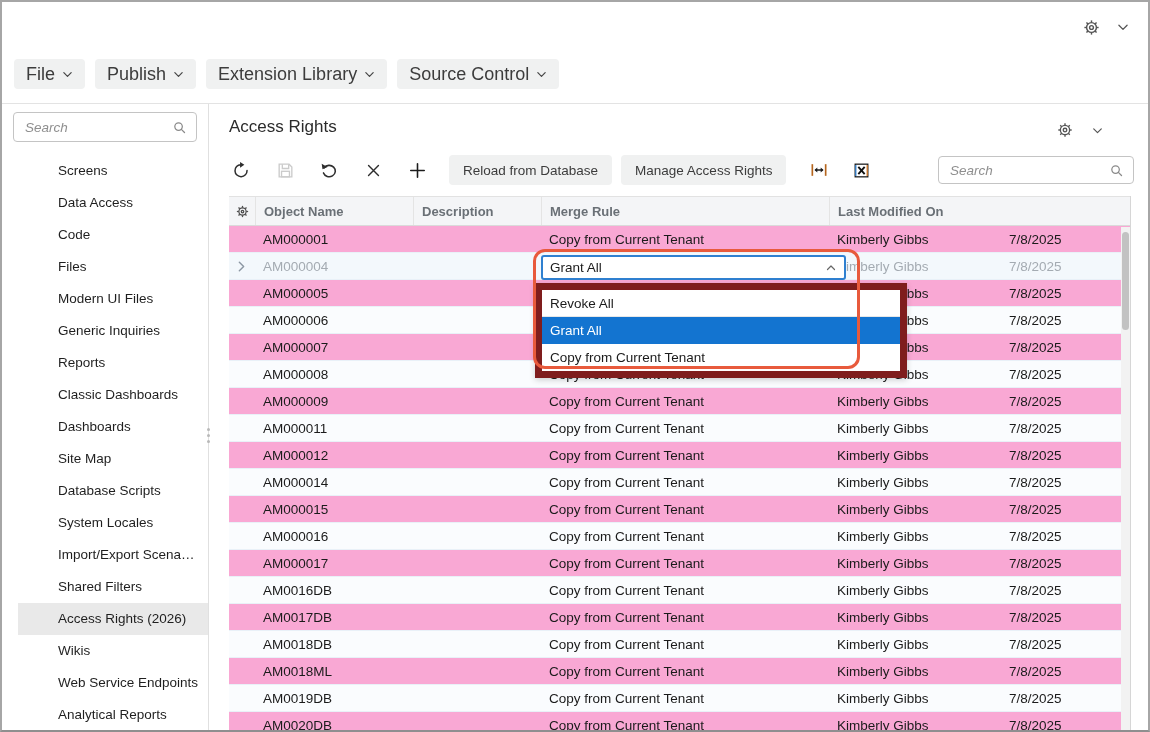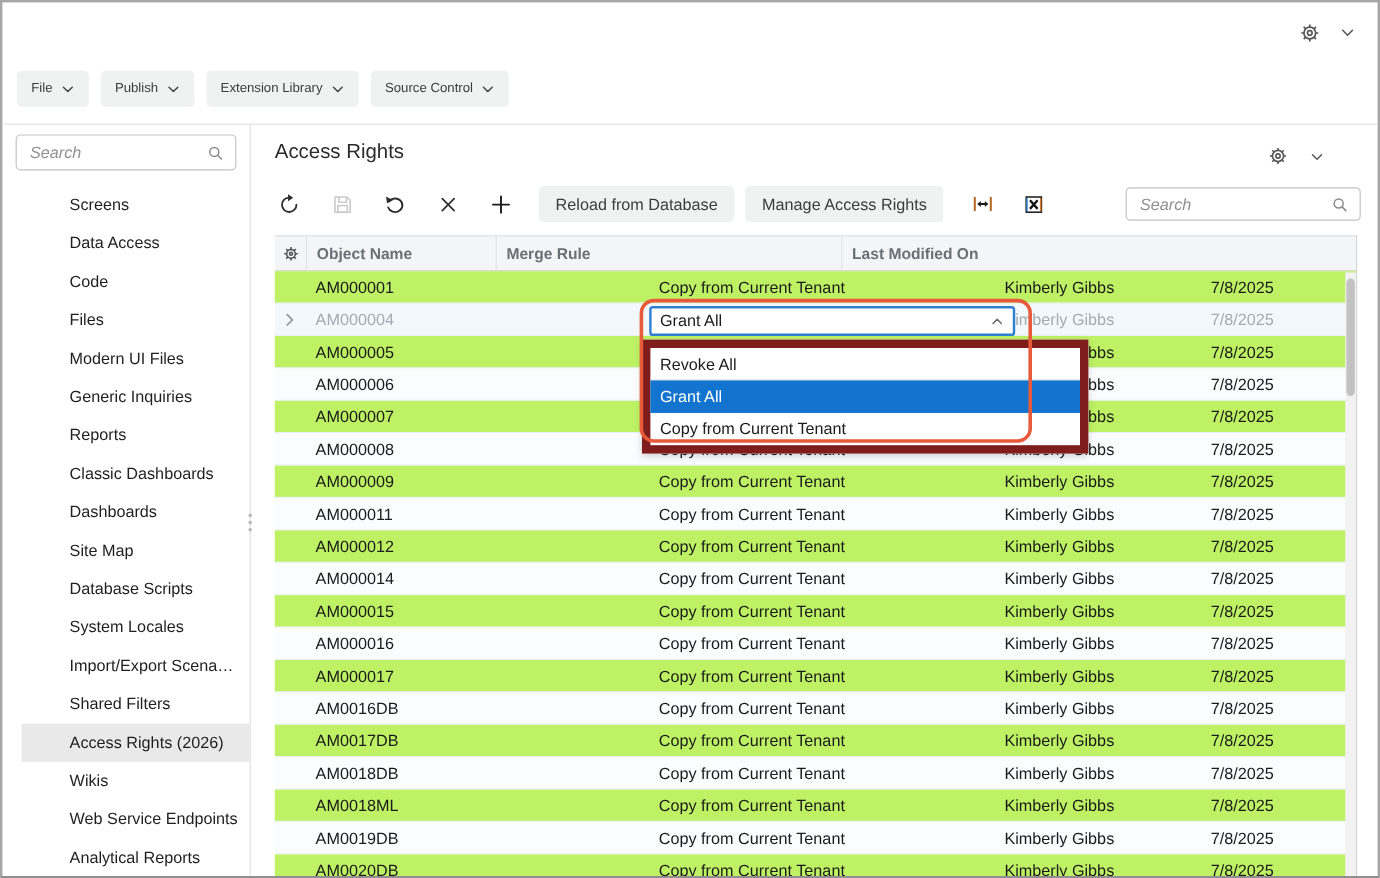--- a/index.html
+++ b/index.html
@@ -11,21 +11,21 @@
     position:relative; overflow:hidden;
   }
   
   .app-header { height:46px; display:flex; align-items:center; padding:4px 14px 0 20px; }
   .app-title { font-size:17px; color:#2b2b2b; letter-spacing:.2px; }
   .header-right { margin-left:auto; display:flex; align-items:center; gap:10px; color:#555; }
   .icon-btn { width:22px; height:22px; display:flex; align-items:center; justify-content:center; cursor:pointer; background:none; border:none; padding:0; }
   
   .menubar { display:flex; gap:10px; padding:11px 12px 14px 12px; border-bottom:1px solid #e3e3e3; }
   .menu-btn { display:flex; align-items:center; gap:7px; background:#f0f1f1; border:none; border-radius:4px;
-    height:30px; padding:0 12px; font-size:11px; color:#3c3c3c; cursor:pointer; font-family:inherit;text-align:center; }
+    height:30px; padding:0 12px; font-size:18px; color:#3c3c3c; cursor:pointer; font-family:inherit;text-align:center; }
   
   .app-body { display:flex; height:626px; position:relative; }
   .sidebar { width:207px; flex:0 0 207px; border-right:1px solid #e0e0e0; padding-top:8px; position:relative; }
   .sidebar-search { margin:0 11px; height:30px; border:1px solid #c4c4c4; border-radius:4px;
     display:flex; align-items:center; padding:0 9px; background:#fff; }
   .sidebar-search input { border:none; outline:none; flex:1; font-size:13.5px; font-family:inherit; min-width:0; }
   .sidebar-search input::placeholder { color:#8f8f8f; font-style:italic; }
   .nav { margin-top:13px; }
   .nav-item { height:32px; line-height:32px; padding-left:40px; font-size:13.5px; color:#1f1f1f;
     cursor:pointer; white-space:nowrap; overflow:hidden;margin-left:16px; }
@@ -56,21 +56,21 @@
     color:#6a7076; font-size:13px; }
   .th { display:flex; align-items:center; padding-left:8px; border-left:1px solid #e4e4e4; height:100%; overflow:hidden; white-space:nowrap;font-weight:bold; }
   .th:first-child { border-left:none; padding-left:6px; }
   .col-settings { width:26px; flex:0 0 26px; }
   .col-object  { width:158px; flex:0 0 158px; }
   .col-desc    { width:128px; flex:0 0 128px; }
   .col-merge   { width:288px; flex:0 0 288px; }
   .col-by      { width:172px; flex:0 0 172px; }
   .col-on      { width:122px; flex:0 0 122px; }
   .trow { display:flex; height:27px; align-items:center; font-size:13.5px; color:#1b1b1b;
-    border-bottom:1px solid #e9f1f8; background:#bef264; cursor:pointer; }
+    border-bottom:1px solid #e9f1f8; background:#f9a8d4; cursor:pointer; }
   .trow:nth-child(even) { background:#fafcfe; }
   .trow.editing { background:#f3f8fc; color:#a4abb2; }
   .cell { padding-left:8px; overflow:hidden; white-space:nowrap; }
   .cell.col-settings { padding-left:6px; display:flex; align-items:center; }
   
   .vscroll { position:absolute; top:31px; right:0; width:9px; height:512px; background:#f2f2f2; }
   .vthumb { position:absolute; top:5px; left:1px; width:7px; height:98px; background:#c2c2c2; border-radius:4px; }
   
   .combo-editor { position:absolute; left:312px; top:59px; width:305px; height:25px; z-index:5;
     background:#fff; border:2px solid #2f80d0; border-radius:3px;
@@ -315,20 +315,21 @@
                     <line x1="18" y1="12" x2="21" y2="12"></line>
                 <line x1="5.6" y1="5.6" x2="7.7" y2="7.7"></line>
                     <line x1="16.3" y1="16.3" x2="18.4" y2="18.4"></line>
                 <line x1="5.6" y1="18.4" x2="7.7" y2="16.3"></line>
                     <line x1="16.3" y1="7.7" x2="18.4" y2="5.6"></line>
               </g>
                 </svg>
             </span>
           </div>
           <div class="th col-object">Object Name</div>
+          <div class="th col-desc">Description</div>
           <div class="th col-merge">Merge Rule</div>
           <div class="th col-on">Last Modified On</div>
         </div>
 
         <div>
             <div class="trow">
               <div class="cell col-settings"></div>
               <div class="cell col-object">AM000001</div>
               <div class="cell col-desc"></div>
               <div class="cell col-merge">Copy from Current Tenant</div>

